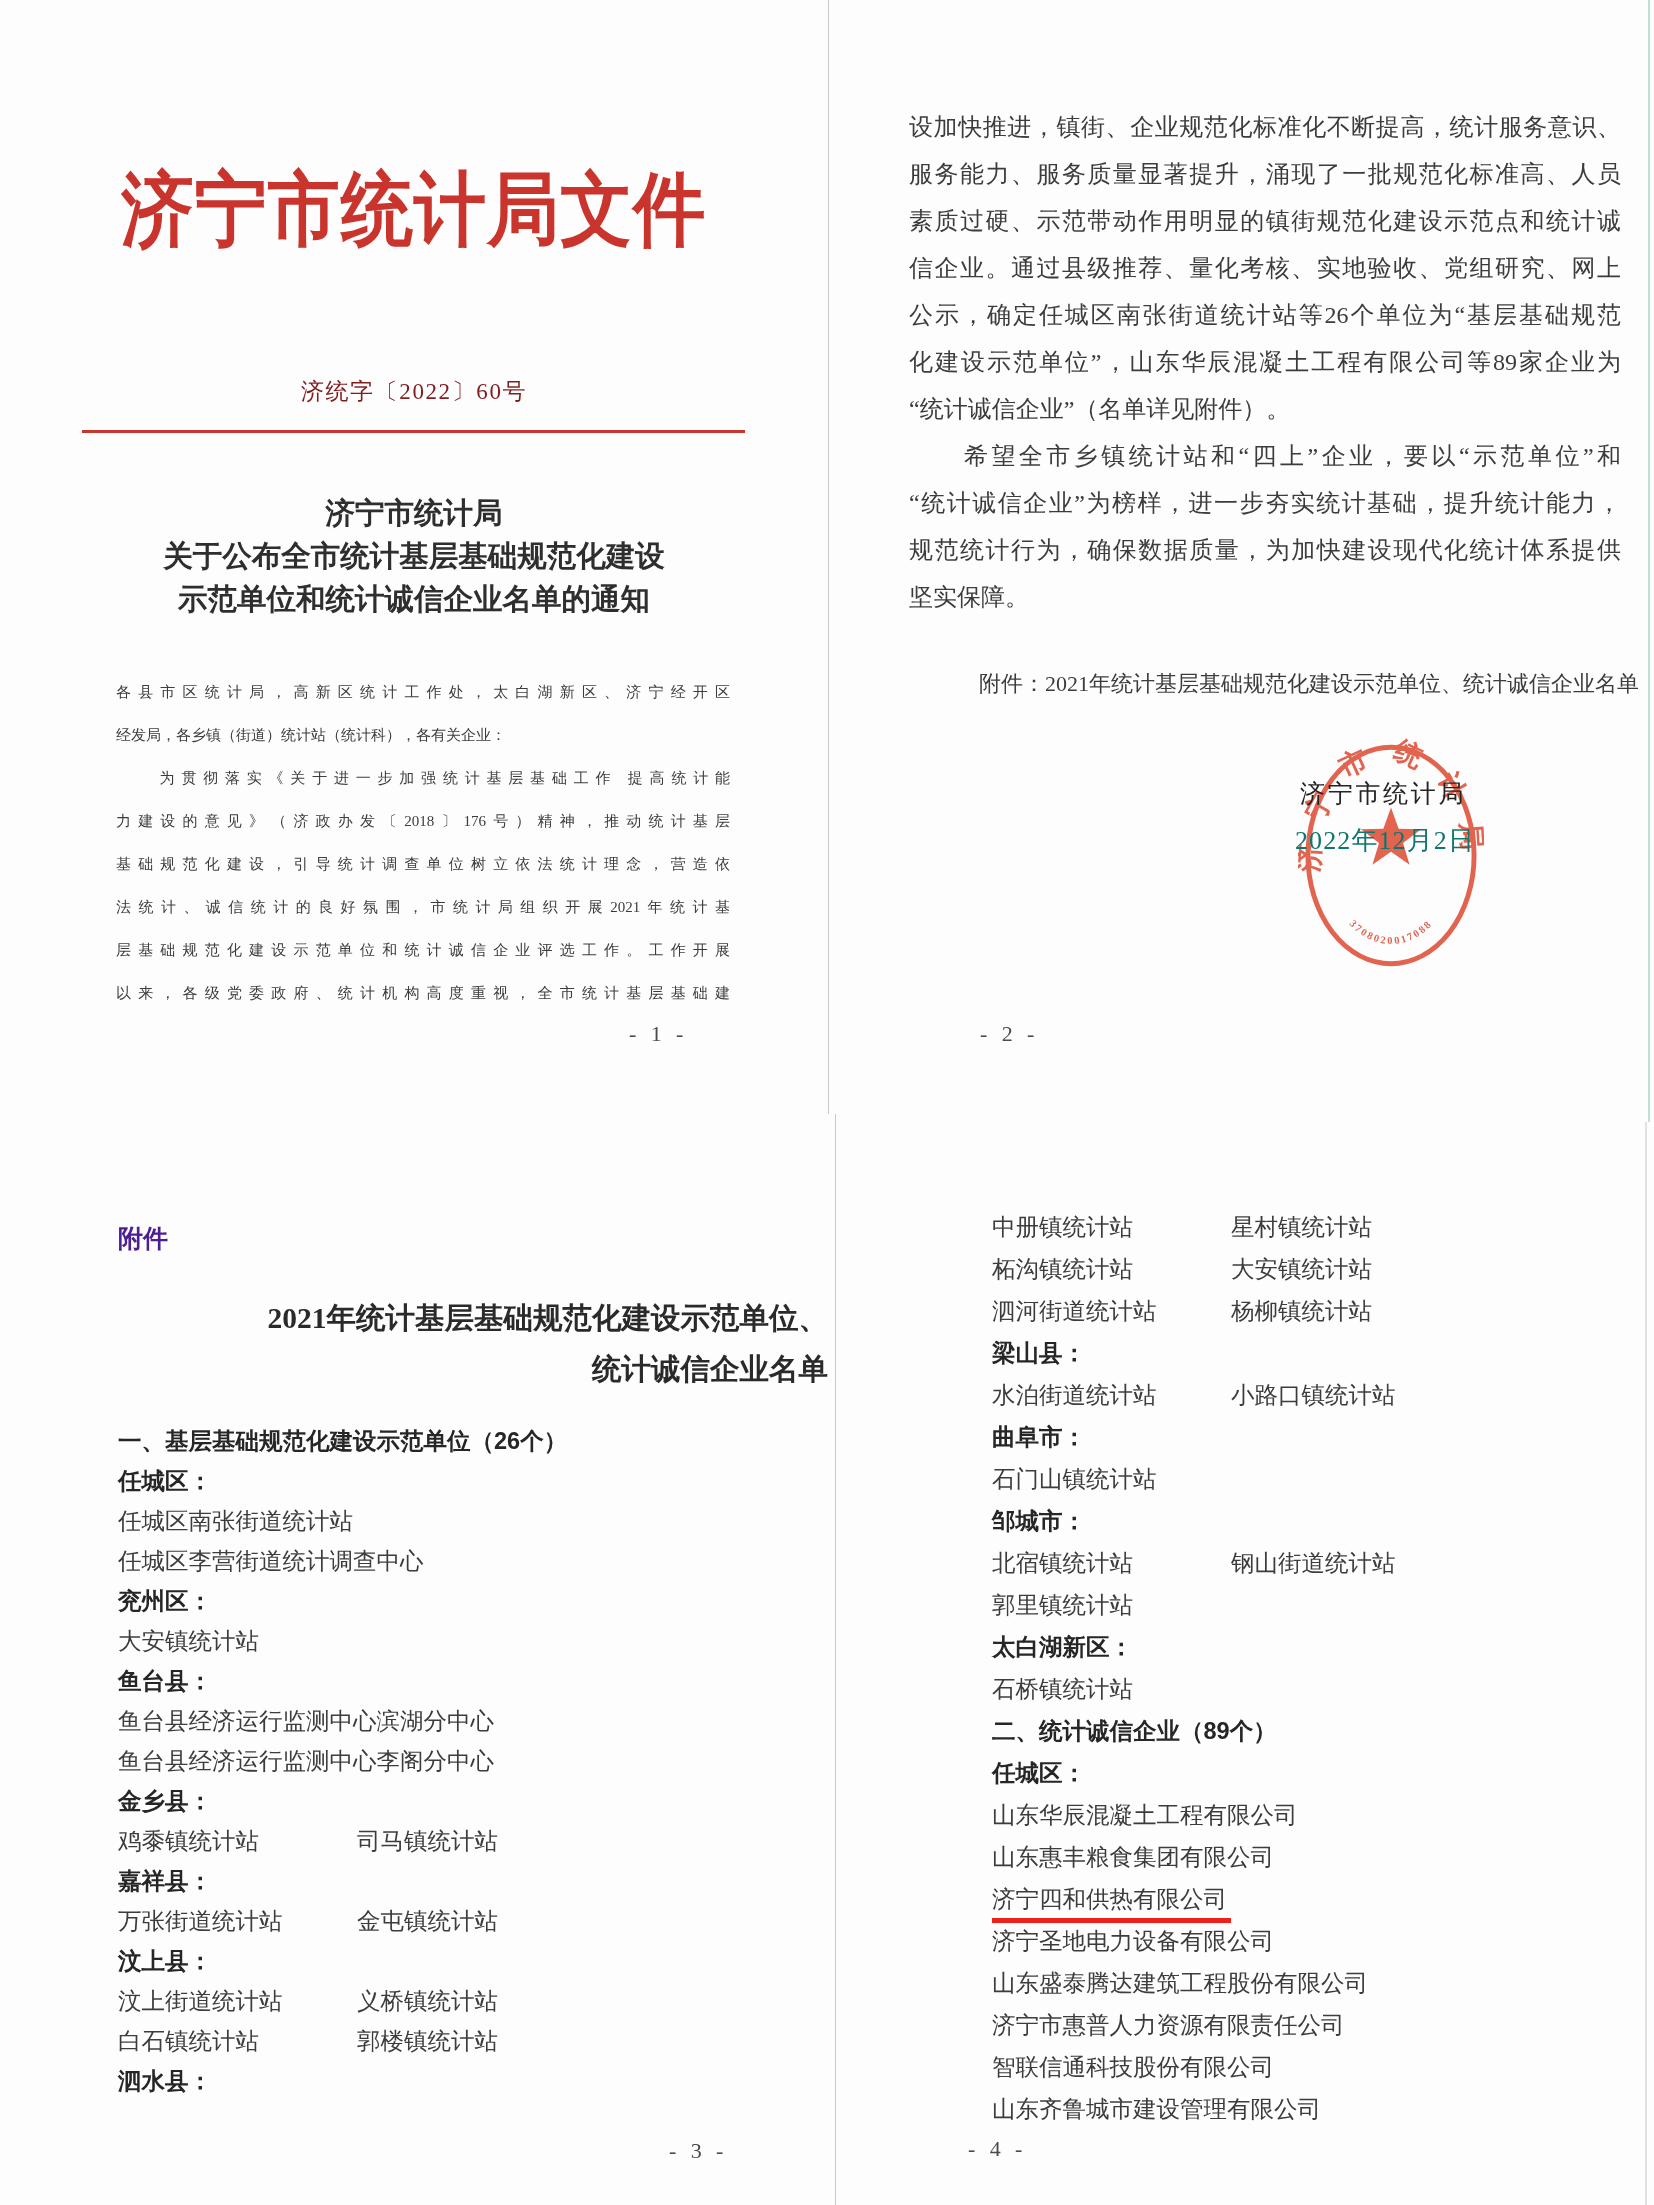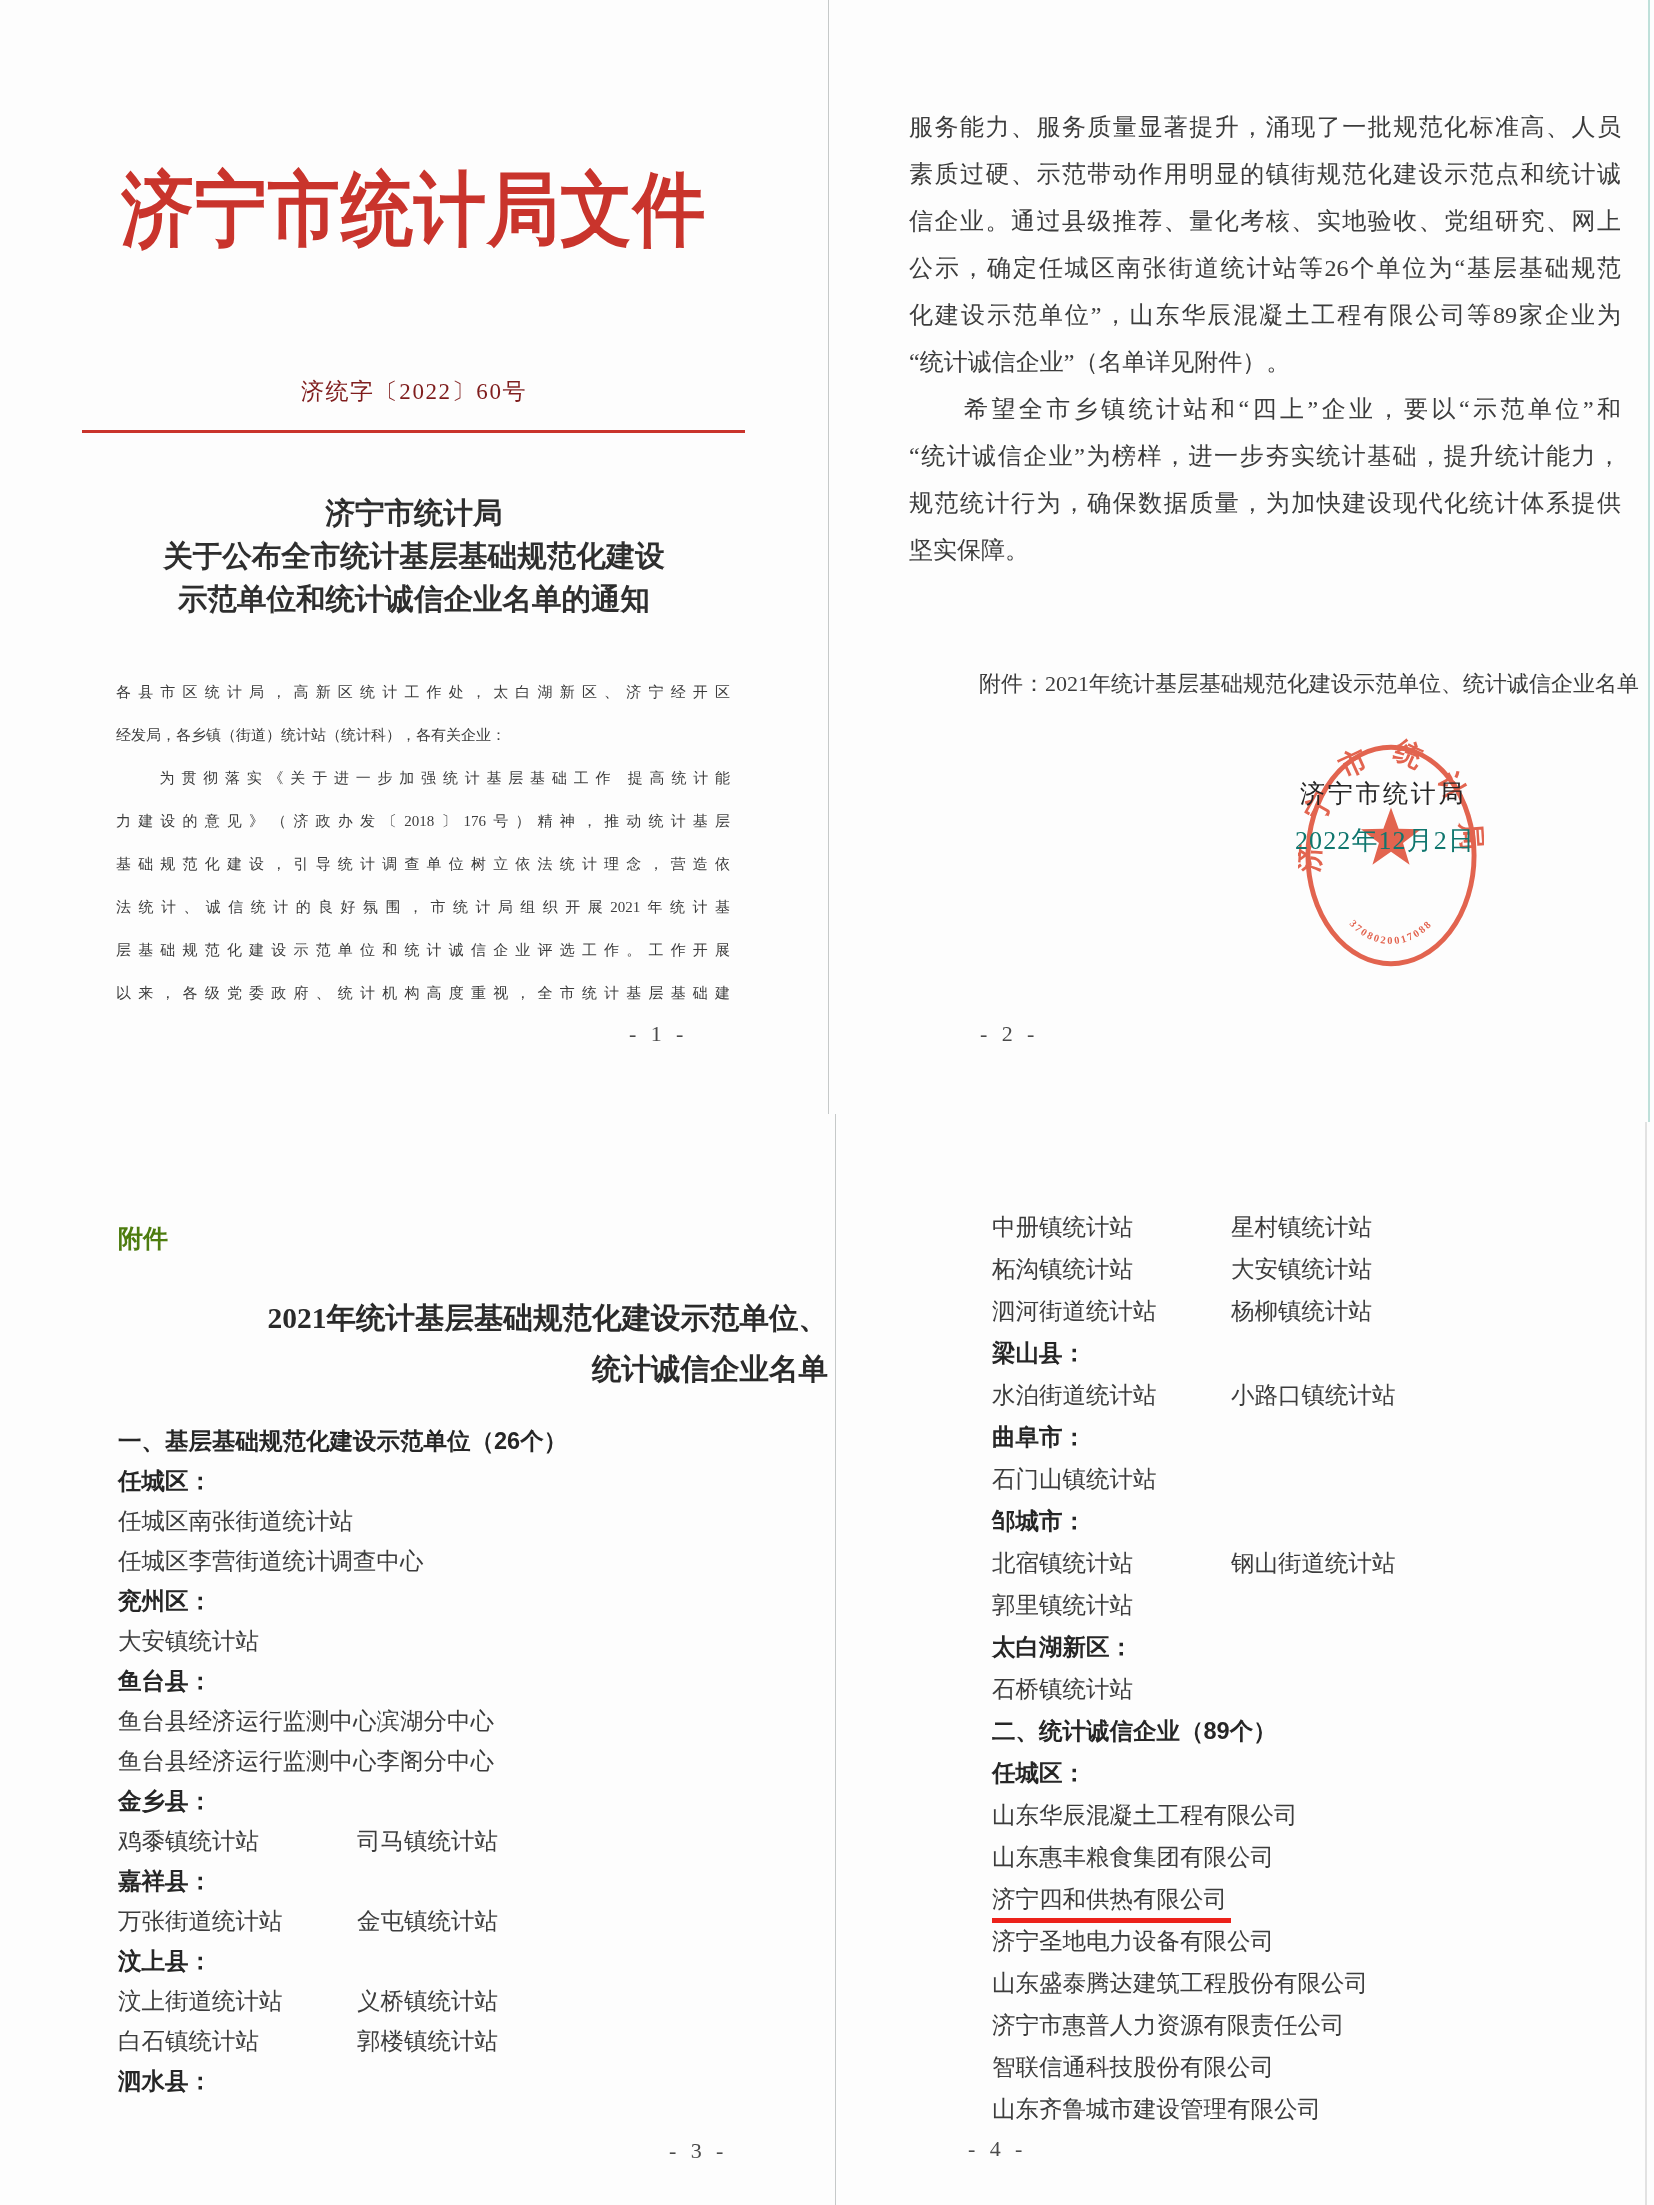--- a/index.html
+++ b/index.html
@@ -43,21 +43,21 @@
   #p4-no{left:140px;top:1022px;}
 
   
   .attach-note{position:absolute;top:669px;left:151px;font-size:22px;color:#3c3c3c;white-space:nowrap;}
   .seal-svg{position:absolute;left:470px;top:738px;width:186px;height:235px;opacity:.88;}
   .seal-org{position:absolute;left:472px;top:777px;font-size:25px;letter-spacing:2.7px;color:#242424;white-space:nowrap;}
   .seal-date{position:absolute;left:467px;top:823px;font-size:26px;letter-spacing:1.1px;color:#0f766e;white-space:nowrap;}
 
   
   .att-label{position:absolute;left:118px;top:108px;font-size:25px;font-weight:bold;
-    font-family:"Liberation Sans","DejaVu Sans",sans-serif;color:#4d7c0f;}
+    font-family:"Liberation Sans","DejaVu Sans",sans-serif;color:#4c1d95;}
   .annex-title{position:absolute;top:179px;left:0;width:100%;text-align:right;
     font-size:29.5px;font-weight:bold;line-height:51px;color:#2a2a2a;}
   .list{position:absolute;font-size:23.5px;color:#3c3c3c;}
   #p3-list{top:311px;left:118px;width:646px;}
   #p4-list{top:97px;left:164px;width:629px;}
   #p3-list .li{height:40px;}
   #p4-list .li{height:42px;}
   .li{white-space:nowrap;}
   .li .c1{display:inline-block;min-width:239px;}
   .li.b{font-weight:bold;color:#262626;font-family:"Liberation Sans","DejaVu Sans",sans-serif;}
@@ -85,20 +85,21 @@
       <div class="bl">法统计、诚信统计的良好氛围，市统计局组织开展2021年统计基</div>
       <div class="bl">层基础规范化建设示范单位和统计诚信企业评选工作。工作开展</div>
       <div class="bl">以来，各级党委政府、统计机构高度重视，全市统计基层基础建</div>
     </div>
   <div class="pgno" id="p1-no">- 1 -</div>
 </div>
 
 <div class="page" id="page2">
   <div class="bodyblock" id="p2-body">
 
+  <div class="bl">设加快推进，镇街、企业规范化标准化不断提高，统计服务意识、</div>
       <div class="bl">服务能力、服务质量显著提升，涌现了一批规范化标准高、人员</div>
       <div class="bl">素质过硬、示范带动作用明显的镇街规范化建设示范点和统计诚</div>
       <div class="bl">信企业。通过县级推荐、量化考核、实地验收、党组研究、网上</div>
       <div class="bl">公示，确定任城区南张街道统计站等26个单位为“基层基础规范</div>
       <div class="bl">化建设示范单位”，山东华辰混凝土工程有限公司等89家企业为</div>
       <div class="bl pend">“统计诚信企业”（名单详见附件）。</div>
       <div class="bl">　　希望全市乡镇统计站和“四上”企业，要以“示范单位”和</div>
       <div class="bl">“统计诚信企业”为榜样，进一步夯实统计基础，提升统计能力，</div>
       <div class="bl">规范统计行为，确保数据质量，为加快建设现代化统计体系提供</div>
       <div class="bl pend">坚实保障。</div>

